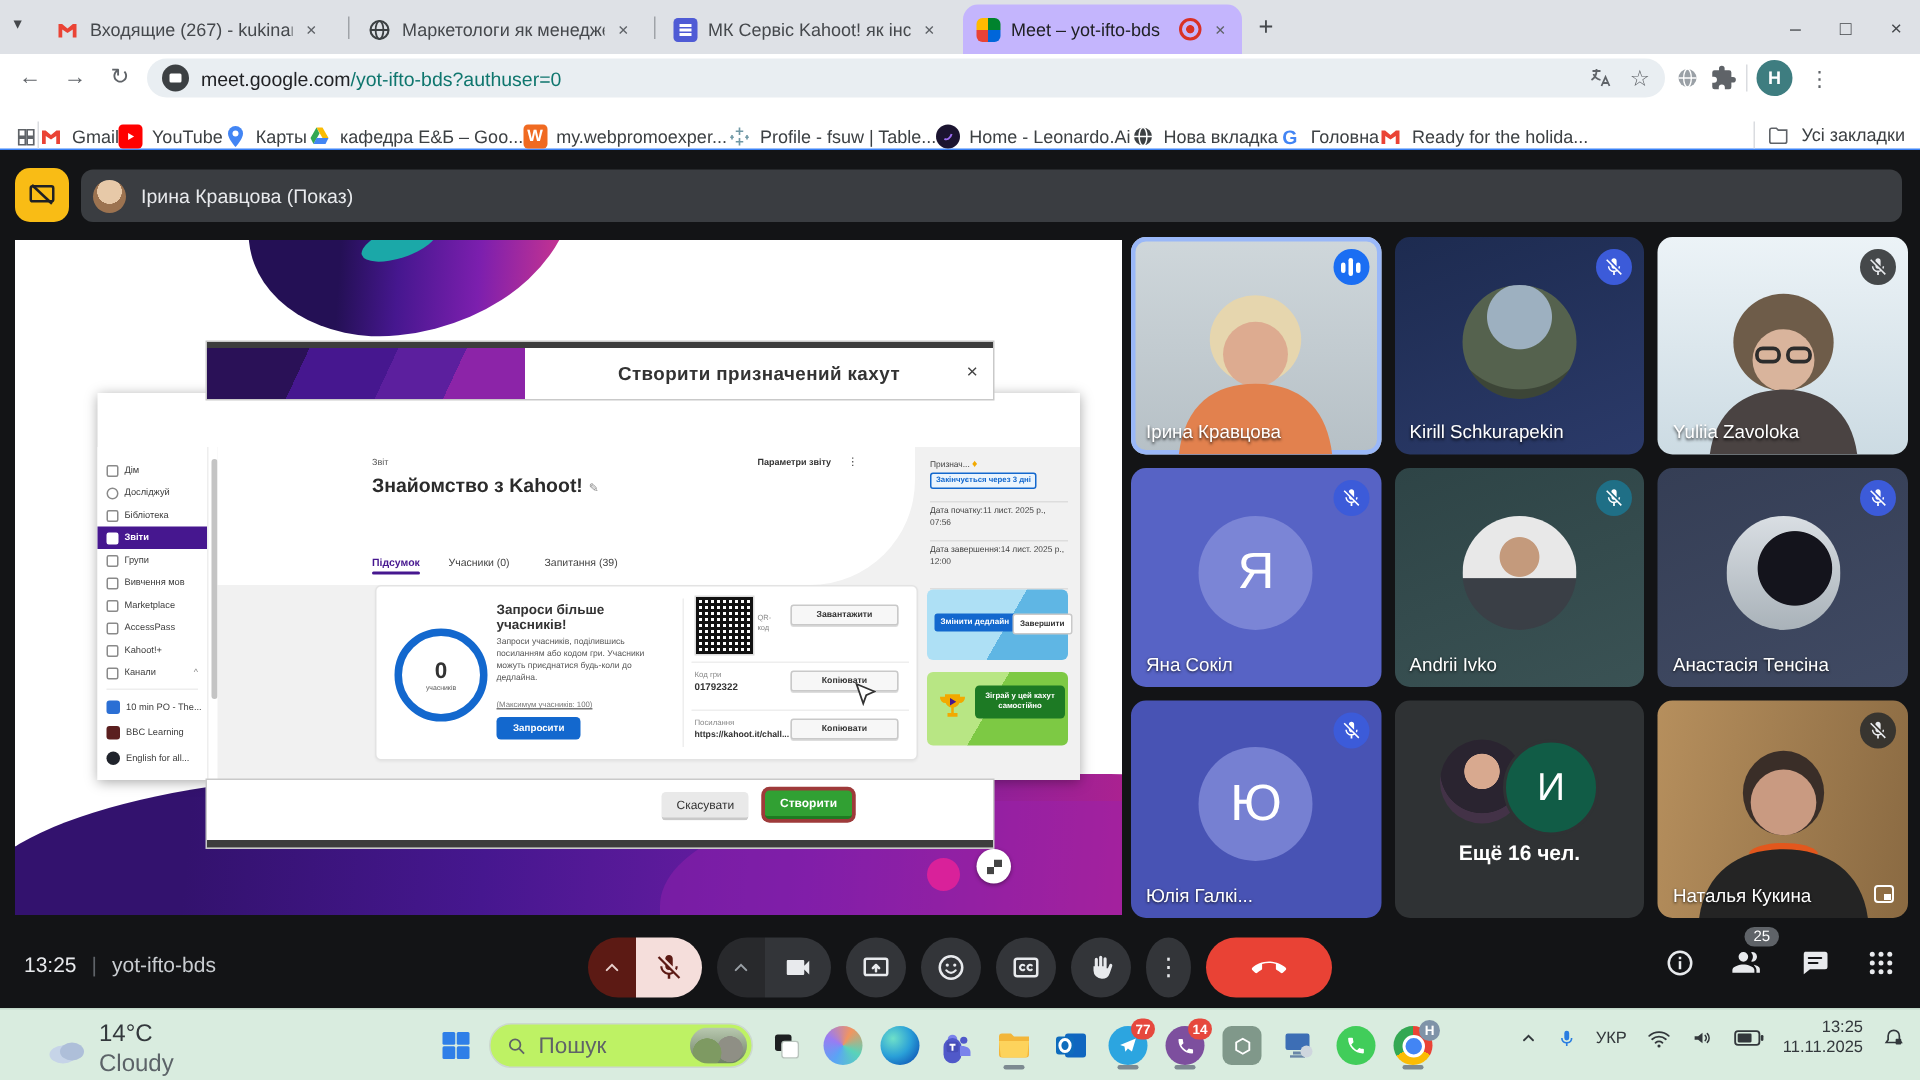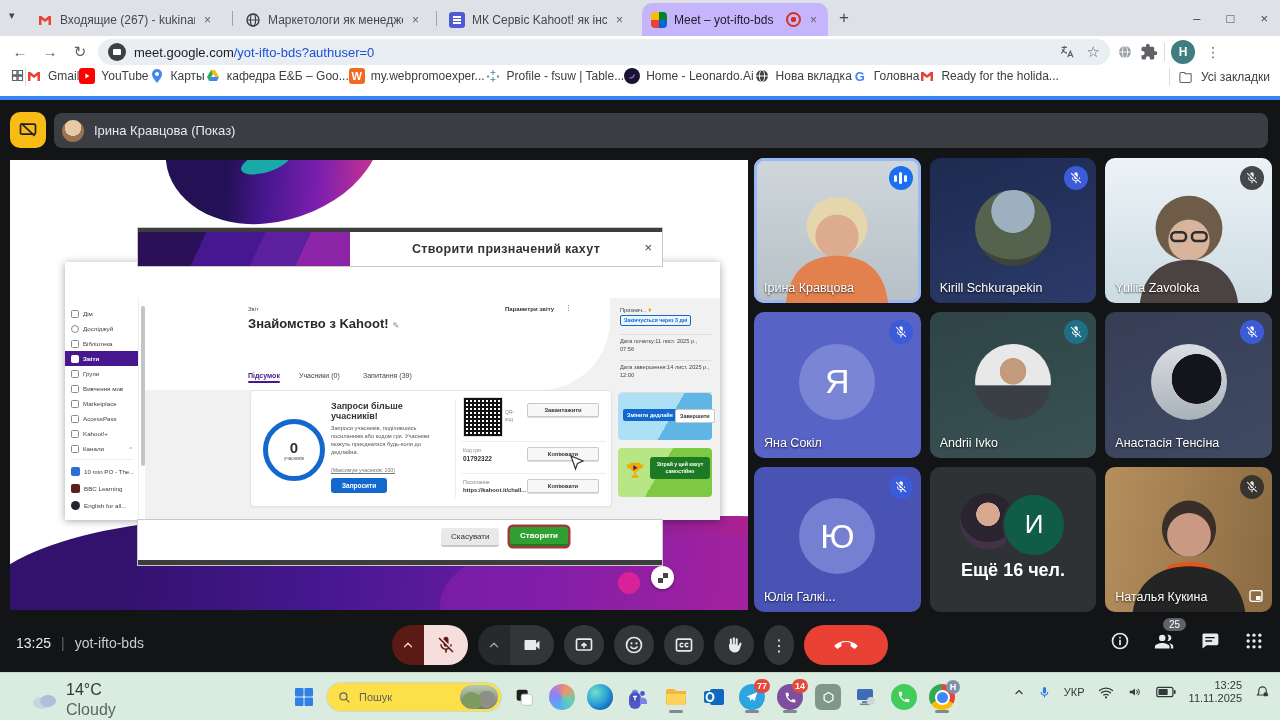--- a/index.html
+++ b/index.html
@@ -29,29 +29,29 @@
           color:#45484c;font-size:13px;padding-right:6px}
 
   #toolbar{position:absolute;left:0;top:36px;width:1280px;height:32px;background:#fff;
            display:flex;align-items:center;gap:6px;padding:0 8px;box-sizing:border-box}
   .navbtn{width:24px;height:24px;text-align:center;line-height:24px;font-size:15px;color:#5f6368}
   #omnibox{flex:0 0 1012px;height:26px;background:#e9eef2;border-radius:14px;display:flex;
            align-items:center;gap:8px;padding:0 10px;box-sizing:border-box;font-size:13px}
   .sitechip{width:18px;height:18px;border-radius:50%;background:#3c4043;display:grid;place-items:center}
   .sitechip i{width:8px;height:6px;background:#fff;border-radius:1px}
   #url-host{color:#202124}
-  #url-path{color:#1d4ed8}
+  #url-path{color:#0f766e}
   #omni-right{margin-left:auto;display:flex;gap:12px;align-items:center;color:#5f6368}
   .tool-ic{color:#5f6368}
   #avatarH{width:24px;height:24px;border-radius:50%;background:#3e7d80;color:#fff;font-size:12px;
            display:grid;place-items:center;font-weight:700}
   .vdiv{width:1px;height:18px;background:#dadce0}
 
   #bookmarks{position:absolute;left:0;top:68px;width:1280px;height:32px;background:#fff;
-             border-bottom:4px solid #3b82f6;display:flex;align-items:flex-start;gap:0;
+             border-bottom:1px solid #3b82f6;display:flex;align-items:flex-end;gap:0;
              padding:0 10px;box-sizing:border-box;font-size:12px;color:#3c4043}
   .bm{display:flex;align-items:center;gap:6px;white-space:nowrap}
   .bmi{width:16px;height:16px;display:grid;place-items:center;border-radius:3px;font-weight:700;font-size:11px}
   #bm-right{margin-left:auto;display:flex;align-items:center;gap:8px}
 
   
   #meet{position:absolute;left:0;top:100px;width:1280px;height:572px;background:#131416}
   #present-chip{position:absolute;left:10px;top:12px;width:36px;height:36px;border-radius:10px;
                 background:#f9bc15;display:grid;place-items:center}
   #banner{position:absolute;left:54px;top:13px;right:12px;height:35px;background:#3a3d41;
@@ -209,56 +209,56 @@
   .av-kirill{background:radial-gradient(circle at 50% 28%,#9db0c0 0 32%,#55624e 33% 72%,#3c4537 73%)}
   .av-andrii{background:radial-gradient(circle at 50% 36%,#c49a7c 0 21%,transparent 22%),
              linear-gradient(180deg,#e8e8e8 0 54%,#3a3f46 55%)}
   .av-anast{background:radial-gradient(circle at 60% 46%,#14141c 0 40%,transparent 41%),
             linear-gradient(180deg,#d9dee3,#a9b2b9)}
   .morewrap{position:absolute;left:50%;top:40%;transform:translate(-50%,-50%);display:flex}
   .morewrap .p1{width:56px;height:56px;border-radius:50%;
      background:radial-gradient(circle at 50% 38%,#d8a98f 0 26%,#2a2430 27% 62%,#433247 63%)}
   .morewrap .p2{width:60px;height:60px;border-radius:50%;background:#115c46;color:#fff;font-size:26px;
      display:grid;place-items:center;margin-left:-14px;border:2px solid #2f3234}
-  .more-lbl{position:absolute;left:0;right:0;top:64%;text-align:center;color:#fff;font-size:18px;font-weight:700}
+  .more-lbl{position:absolute;left:0;right:0;top:64%;text-align:center;color:#fff;font-size:14px;font-weight:700}
   .selfic{position:absolute;right:8px;bottom:8px}
 
   
   #cbar{position:absolute;left:0;top:518px;width:1280px;height:54px}
   #cb-left{position:absolute;left:16px;top:17px;display:flex;gap:10px;align-items:center;
            color:#e8eaed;font-size:14px}
   #cb-left .sep{color:#5f6368}
   #cb-left .code{color:#c9cdd1}
   #cb-center{position:absolute;left:50%;top:7px;transform:translateX(-50%);display:flex;gap:10px;align-items:center}
   .split{display:flex}
   .seg{height:40px;display:grid;place-items:center}
   .segL{width:32px;border-radius:20px 0 0 20px}
   .segR{width:44px;border-radius:0 20px 20px 0}
   .mic-L{background:#5c1a14;color:#e8d0cc}
   .mic-R{background:#f5dedb;color:#5c1a14}
   .cam-L{background:#28292c;color:#9aa0a6}
   .cam-R{background:#333539;color:#e8eaed}
   .cbtn{width:40px;height:40px;border-radius:50%;background:#333539;color:#e8eaed;display:grid;place-items:center}
   .cbtn.narrow{width:30px}
   #endcall{width:84px;height:40px;border-radius:22px;background:#e94235;display:grid;place-items:center;color:#fff}
-  #cb-right{position:absolute;right:16px;top:13px;display:flex;gap:24px;color:#e8eaed}
+  #cb-right{position:absolute;right:16px;top:13px;display:flex;gap:24px;align-items:center;color:#e8eaed}
   #people-wrap{position:relative}
   #pbadge{position:absolute;top:-13px;left:9px;background:#5f6368;color:#fff;font-size:10px;
           padding:1px 6px;border-radius:9px}
 
   
   #taskbar{position:absolute;left:0;top:672px;width:1280px;height:48px;background:#d9ecdf;
            border-top:1px solid #c2d8c9}
   #weather{position:absolute;left:30px;top:7px;display:flex;gap:8px;align-items:center}
   #weather .wt{font-size:16px;color:#33383c;line-height:1.25}
   #weather .wd{color:#5c6368}
   #tb-center{position:absolute;left:288px;top:7px;display:flex;gap:6px;align-items:center}
-  #tb-search{width:176px;height:30px;border-radius:15px;background:#fde047;border:1px solid #ccd8d0;
+  #tb-search{width:176px;height:30px;border-radius:15px;background:#bef264;border:1px solid #ccd8d0;
              display:flex;align-items:center;gap:8px;padding:0 3px 0 11px;box-sizing:border-box;
-             font-size:11px;color:#5f6368}
+             font-size:15px;color:#5f6368}
   #tb-search .thumb{margin-left:auto;width:38px;height:24px;border-radius:12px;
      background:radial-gradient(circle at 30% 70%,#7e9a62 0 30%,transparent 31%),
                 radial-gradient(circle at 70% 60%,#8f8f85 0 28%,transparent 29%),
                 linear-gradient(180deg,#b9c9b0,#6d7f63)}
   .tbi{width:32px;height:34px;border-radius:6px;display:grid;place-items:center;position:relative}
   .run::after{content:"";position:absolute;bottom:1px;left:50%;transform:translateX(-50%);
               width:14px;height:3px;border-radius:2px;background:#7d8a91}
   .circ{width:26px;height:26px;border-radius:50%;display:grid;place-items:center}
   .badge{position:absolute;top:-1px;right:-2px;min-width:10px;height:14px;padding:0 3px;border-radius:8px;
          background:#e6483d;color:#fff;font-size:9px;font-weight:700;display:grid;place-items:center}

